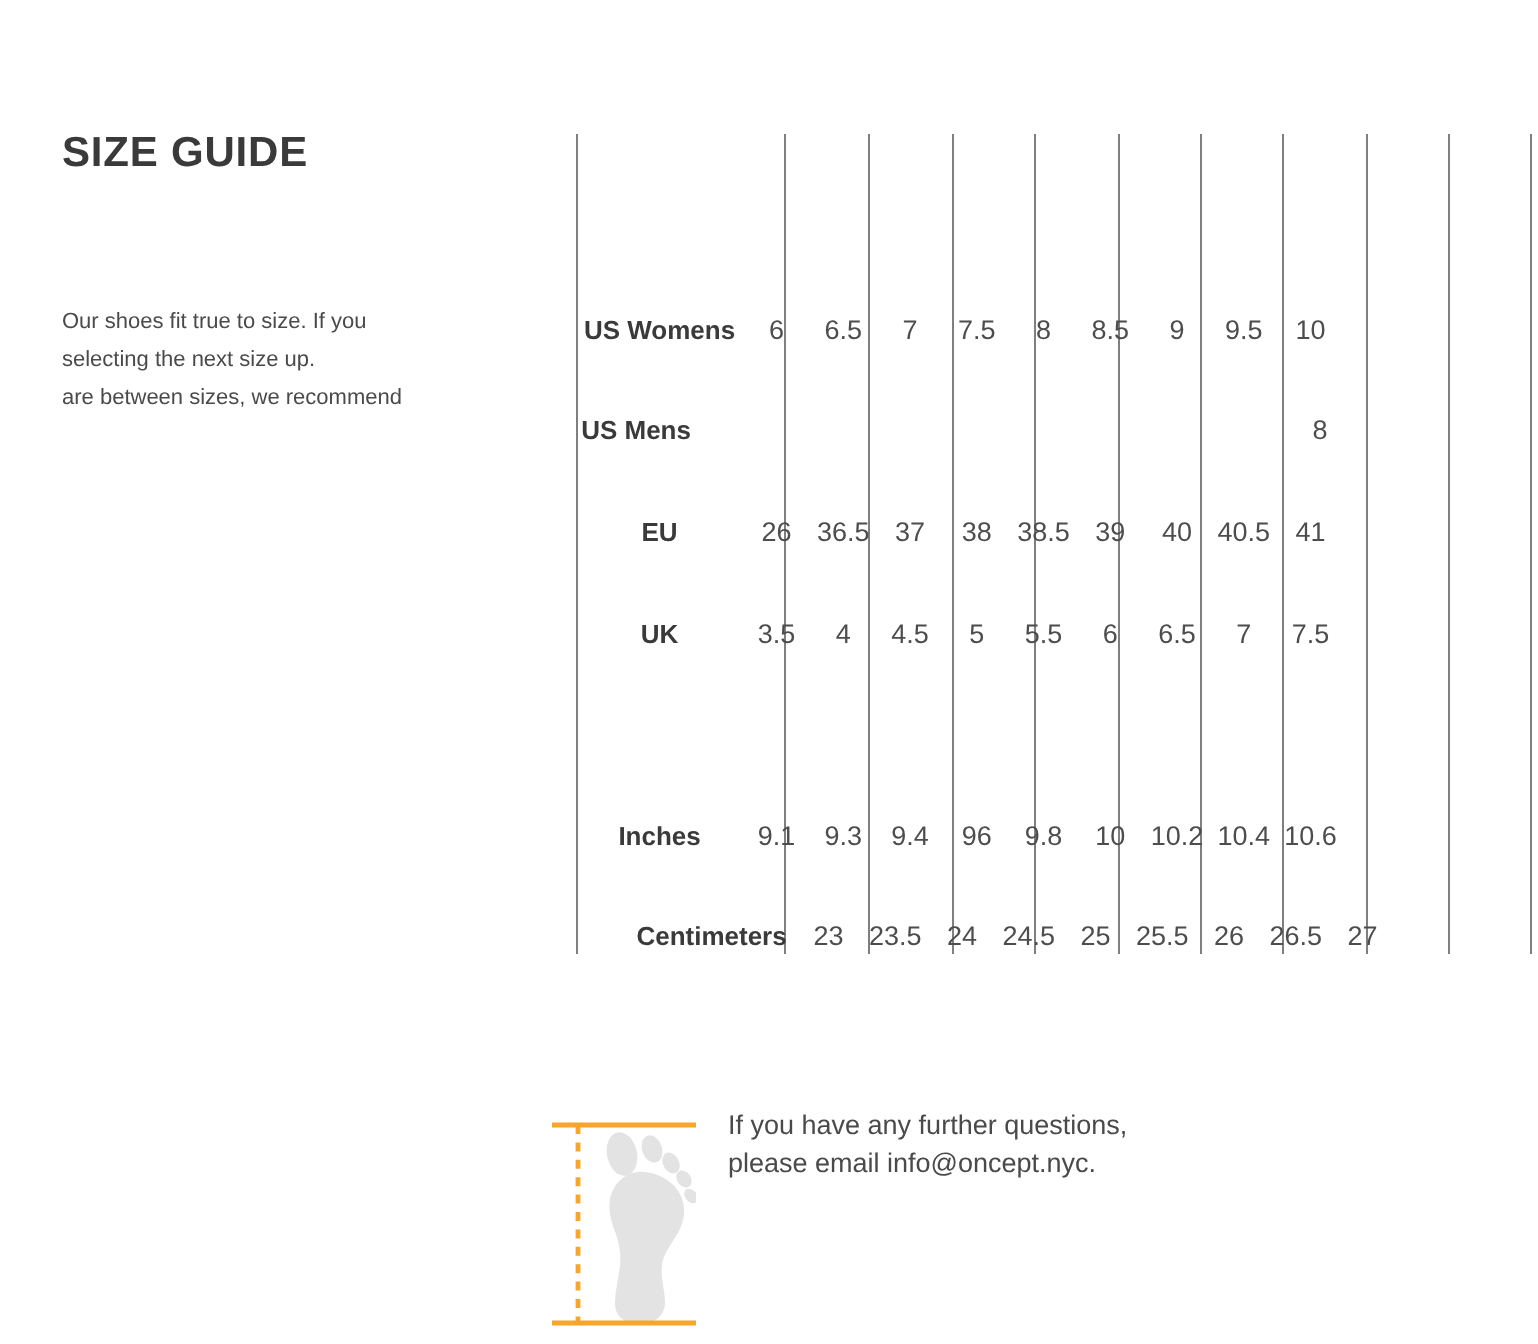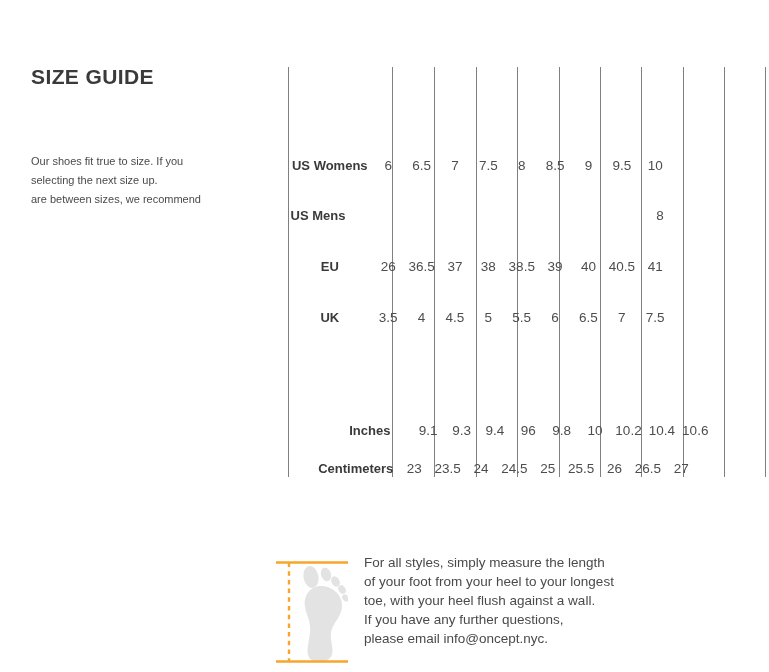--- a/index.html
+++ b/index.html
@@ -120,21 +120,21 @@
       <div class="tcell">3.5</div>
       <div class="tcell">4</div>
       <div class="tcell">4.5</div>
       <div class="tcell">5</div>
       <div class="tcell">5.5</div>
       <div class="tcell">6</div>
       <div class="tcell">6.5</div>
       <div class="tcell">7</div>
       <div class="tcell">7.5</div>
     </div>
-    <div class="trow" style="top: 363px; margin-left: 40px;">
+    <div class="trow" style="top: 351px;">
       <div class="tlabel">Inches</div>
       <div class="tcell">9.1</div>
       <div class="tcell">9.3</div>
       <div class="tcell">9.4</div>
       <div class="tcell">96</div>
       <div class="tcell">9.8</div>
       <div class="tcell">10</div>
       <div class="tcell">10.2</div>
       <div class="tcell">10.4</div>
       <div class="tcell">10.6</div>
@@ -173,22 +173,17 @@
   </g>
 
   <g stroke="#F7A62B" stroke-width="2.4">
     <line x1="0" y1="1.5" x2="72" y2="1.5"></line>
     <line x1="0" y1="100.5" x2="72" y2="100.5"></line>
     <line x1="13" y1="1.5" x2="13" y2="100.5" stroke-dasharray="4.5 4.2"></line>
   </g>
 </svg>
 
 <div class="measure-text">
-  <div class="para1">
-    <div>For all styles, simply measure the length</div>
-    <div>of your foot from your heel to your longest</div>
-    <div>toe, with your heel flush against a wall.</div>
-  </div>
   <div class="para2">
     <div>If you have any further questions,</div>
     <div>please email info@oncept.nyc.</div>
   </div>
 </div>
 
 </body></html>

